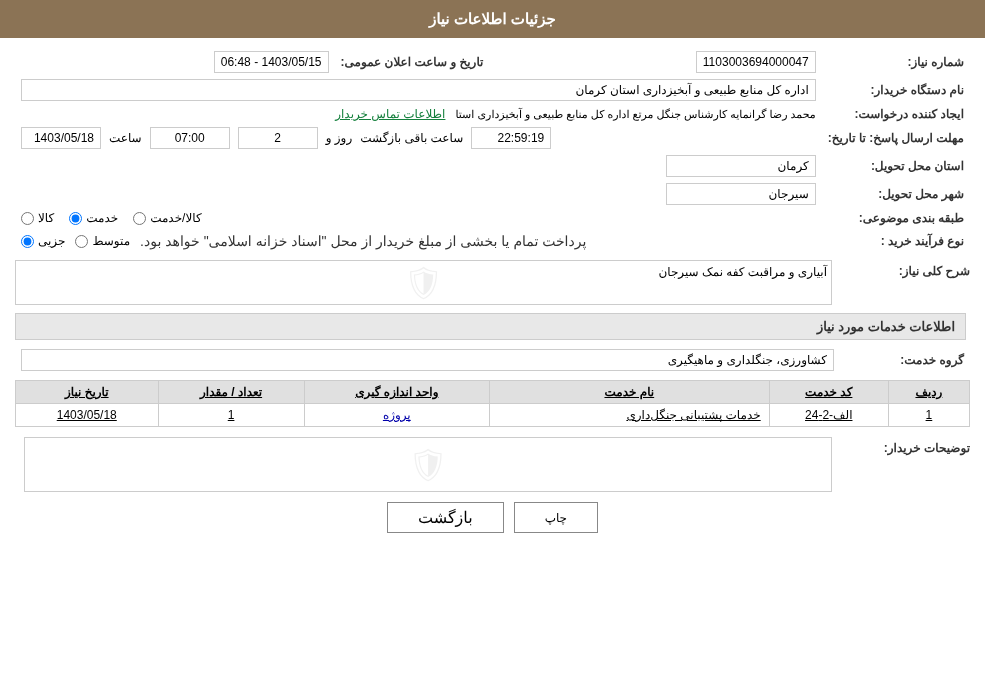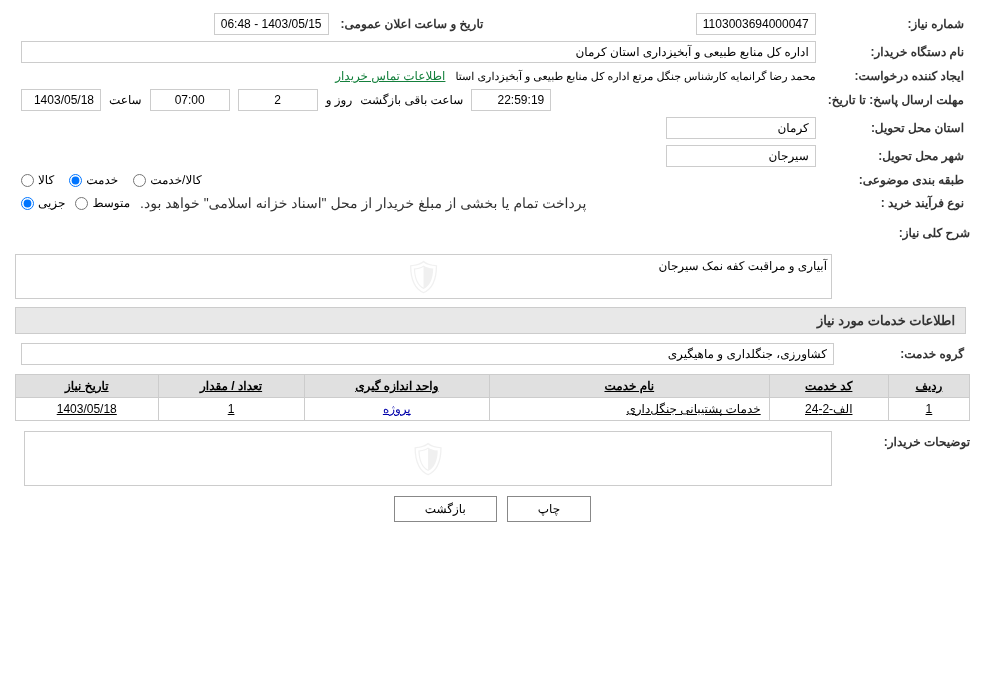--- a/index.html
+++ b/index.html
@@ -125,40 +125,43 @@
       padding: 5px 30px;
       cursor: pointer;
       font-size: 12px;
       font-family: Tahoma, Arial, sans-serif;
     }
     .btn-back {
       background: #fff;
       border: 1px solid #888;
       padding: 5px 30px;
       cursor: pointer;
-      font-size: 12px;
+      font-size: 16px;
       font-family: Tahoma, Arial, sans-serif;
     }
     .note-text {
       font-size: 14px;
       color: #333;
       text-align: right;
       padding: 2px 0;
     }
     .desc-label {
       font-weight: bold;
       white-space: nowrap;
       padding-top: 4px;
     }
   </style>
 </head>
 <body>
 
 <div class="page-wrapper">
 
+  <div class="header-bar">
+    <span>جزئیات اطلاعات نیاز</span>
+  </div>
 
   <div class="content">
 
     <table class="info-table">
 
       <tbody>
           <tr>
         <td class="label-cell">شماره نیاز:</td>
         <td>
           <span class="value-box">1103003694000047</span>
@@ -249,21 +252,21 @@
             </div>
           </div>
         </td>
       </tr>
 
     </tbody>
       </table>
 
     <div style="display:flex; align-items:flex-start; gap:8px; margin: 6px 0;">
       <span class="label-cell desc-label" style="font-weight:bold; white-space:nowrap;">شرح کلی نیاز:</span>
-      <div style="flex:1; border:1px solid #ccc; min-height:45px; background:#fff; padding:4px; text-align:right; position:relative;margin-top:32px;">
+      <div style="flex:1; border:1px solid #ccc; min-height:45px; background:#fff; padding:4px; text-align:right; position:relative;">
         <span>آبیاری و مراقبت کفه نمک سیرجان</span>
         
         <div style="position:absolute; left:50%; top:50%; transform:translate(-50%,-50%); opacity:0.12; font-size:32px; color:#888; pointer-events:none;">
           🛡
         </div>
       </div>
     </div>
 
     <div class="section-title">اطلاعات خدمات مورد نیاز</div>
 

